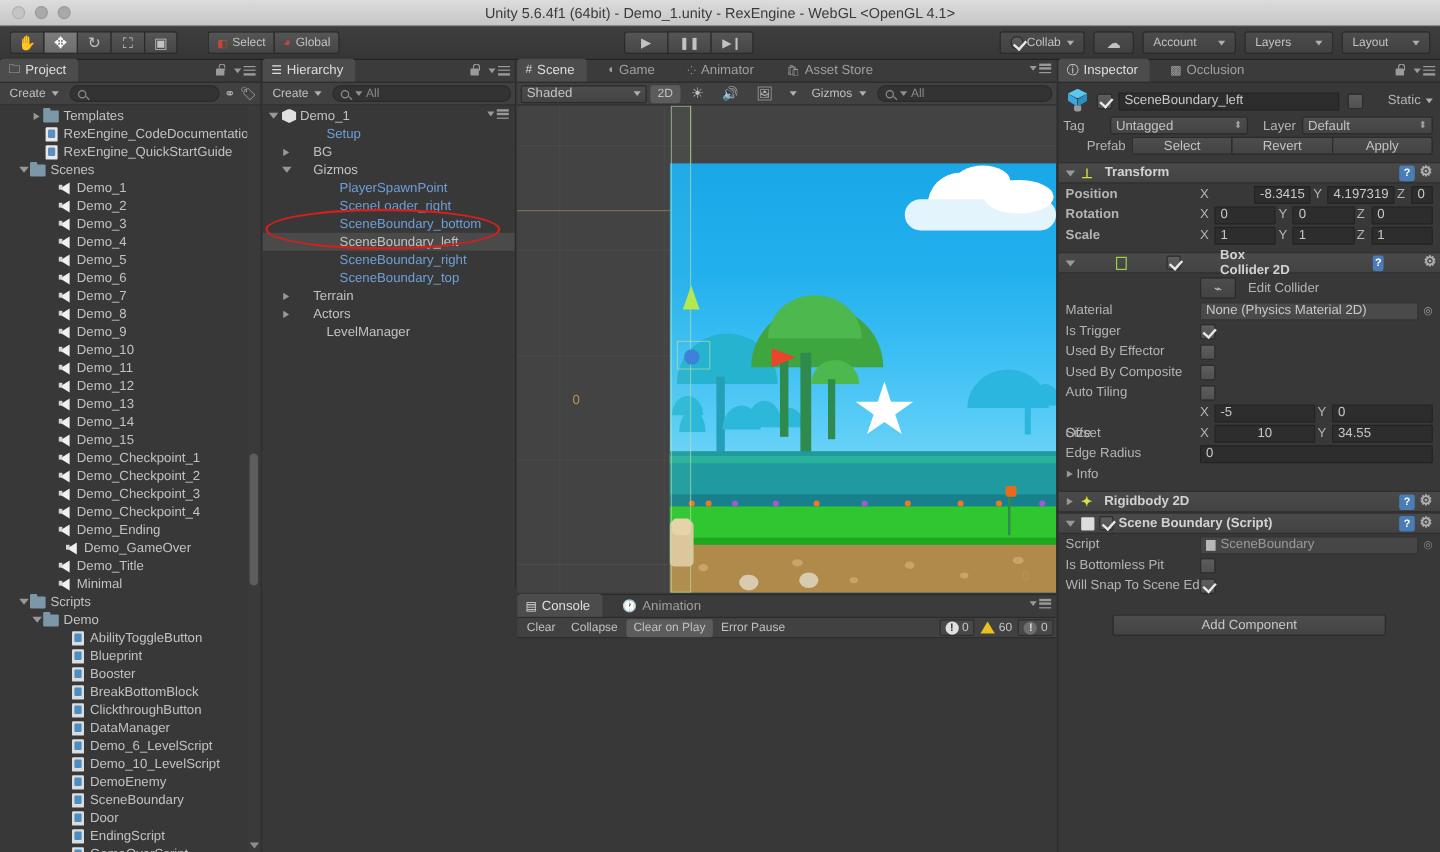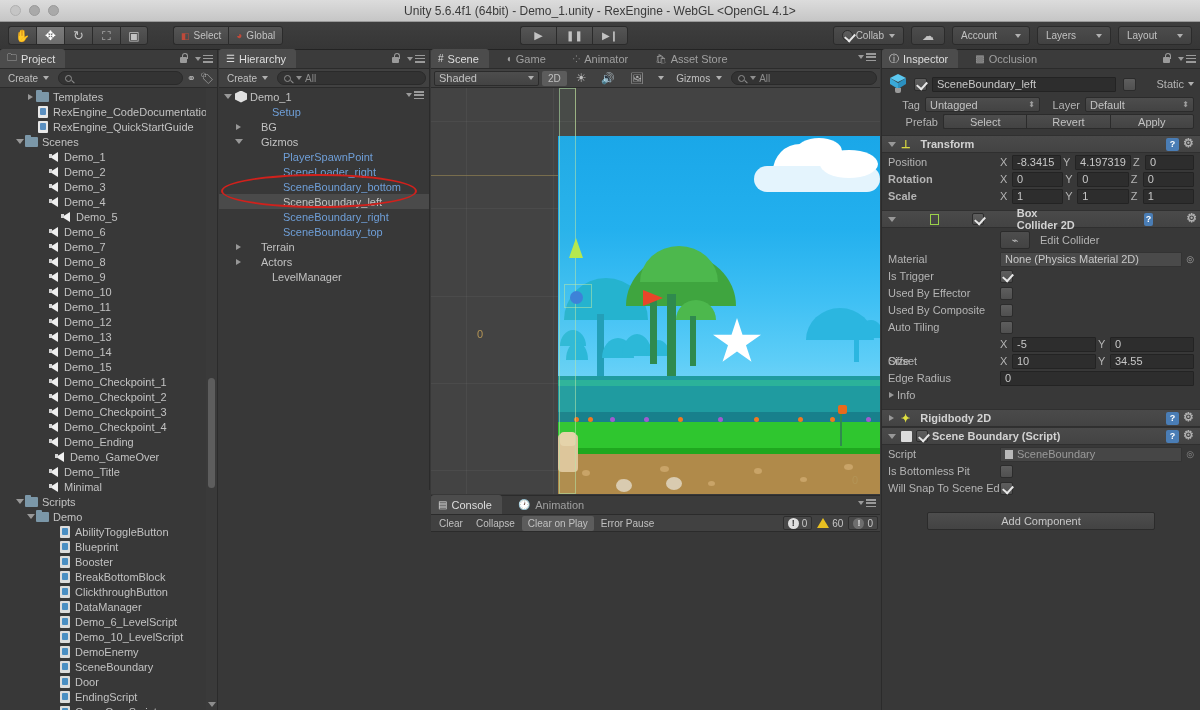--- a/index.html
+++ b/index.html
@@ -326,21 +326,21 @@
             </span>
             <span class="">Demo_3</span>
           </div>
           <div class="row" style="padding-left:36px;">
             <span class="arrow"></span>
             <span class="ic">
               <span class="ic-scene" style="position:absolute;left:1px;top:0;"></span>
             </span>
             <span class="">Demo_4</span>
           </div>
-          <div class="row" style="padding-left:48px;">
+          <div class="row" style="padding-left:36px;">
             <span class="arrow"></span>
             <span class="ic">
               <span class="ic-scene" style="position:absolute;left:1px;top:0;"></span>
             </span>
             <span class="">Demo_5</span>
           </div>
           <div class="row" style="padding-left:36px;">
             <span class="arrow"></span>
             <span class="ic">
               <span class="ic-scene" style="position:absolute;left:1px;top:0;"></span>
@@ -929,21 +929,21 @@
         <div class="cb on"></div>
         <div class="txtfield" style="flex:1;margin-left:5px;">
           <span>SceneBoundary_left</span>
         </div>
         <div class="cb" style="margin-left:7px;"></div>
         <span class="label" style="margin-left:20px;">Static</span>
         <span class="caret" style="margin-left:4px;"></span>
       </div>
 
       <div class="insp-row" style="padding:0 6px 0 4px;">
-        <span class="label" style="width:34px;text-align:right;">Tag</span>
+        <span class="label" style="width:34px;">Tag</span>
         <div class="popupfield" style="width:115px;margin-left:5px;">
           <span>Untagged</span>
           <span class="updown">⬍</span>
         </div>
         <span class="label" style="width:36px;text-align:right;margin-left:4px;">Layer</span>
         <div class="popupfield" style="flex:1;margin-left:5px;">
           <span>Default</span>
           <span class="updown">⬍</span>
         </div>
       </div>
@@ -961,24 +961,24 @@
         <span class="arrow open">
             <i></i>
           </span>
         <span style="color:#d8d840;font-size:11px;">⊥</span>
         <span style="margin-left:6px;">Transform</span>
         <div style="flex:1"></div>
         <span class="help-ic">?</span>
         <span class="gear-ic"></span>
       </div>
       <div class="insp-row" style="padding:1px 6px 0 6px;">
-        <span class="label" style="width:112px;font-weight:normal;">Position</span>
+        <span class="label" style="width:112px;font-weight:bold;">Position</span>
         <div class="vecfield">
           <span class="ax">X</span>
-          <div class="txtfield" style="flex:1;">
+          <div class="txtfield" style="flex:1;margin-left:33px;">
               <span>-8.3415</span>
             </div>
           <span class="ax">Y</span>
           <div class="txtfield" style="flex:1;">
               <span>4.197319</span>
             </div>
           <span class="ax">Z</span>
           <div class="txtfield" style="flex:1;">
               <span>0</span>
             </div>
@@ -1068,21 +1068,21 @@
           <span class="ax">Y</span>
           <div class="txtfield" style="flex:1;">
               <span>0</span>
             </div>
         </div>
       </div>
       <div class="insp-row" style="padding:1px 6px 0 6px;">
         <span class="label" style="width:112px;">Size</span>
         <div class="vecfield">
           <span class="ax">X</span>
-          <div class="txtfield" style="flex:1;">
+          <div class="txtfield" style="flex:1;justify-content:center;">
               <span>10</span>
             </div>
           <span class="ax">Y</span>
           <div class="txtfield" style="flex:1;">
               <span>34.55</span>
             </div>
         </div>
       </div>
       <div class="insp-row" style="padding:1px 6px 0 6px;">
         <span class="label" style="width:112px;">Edge Radius</span>

